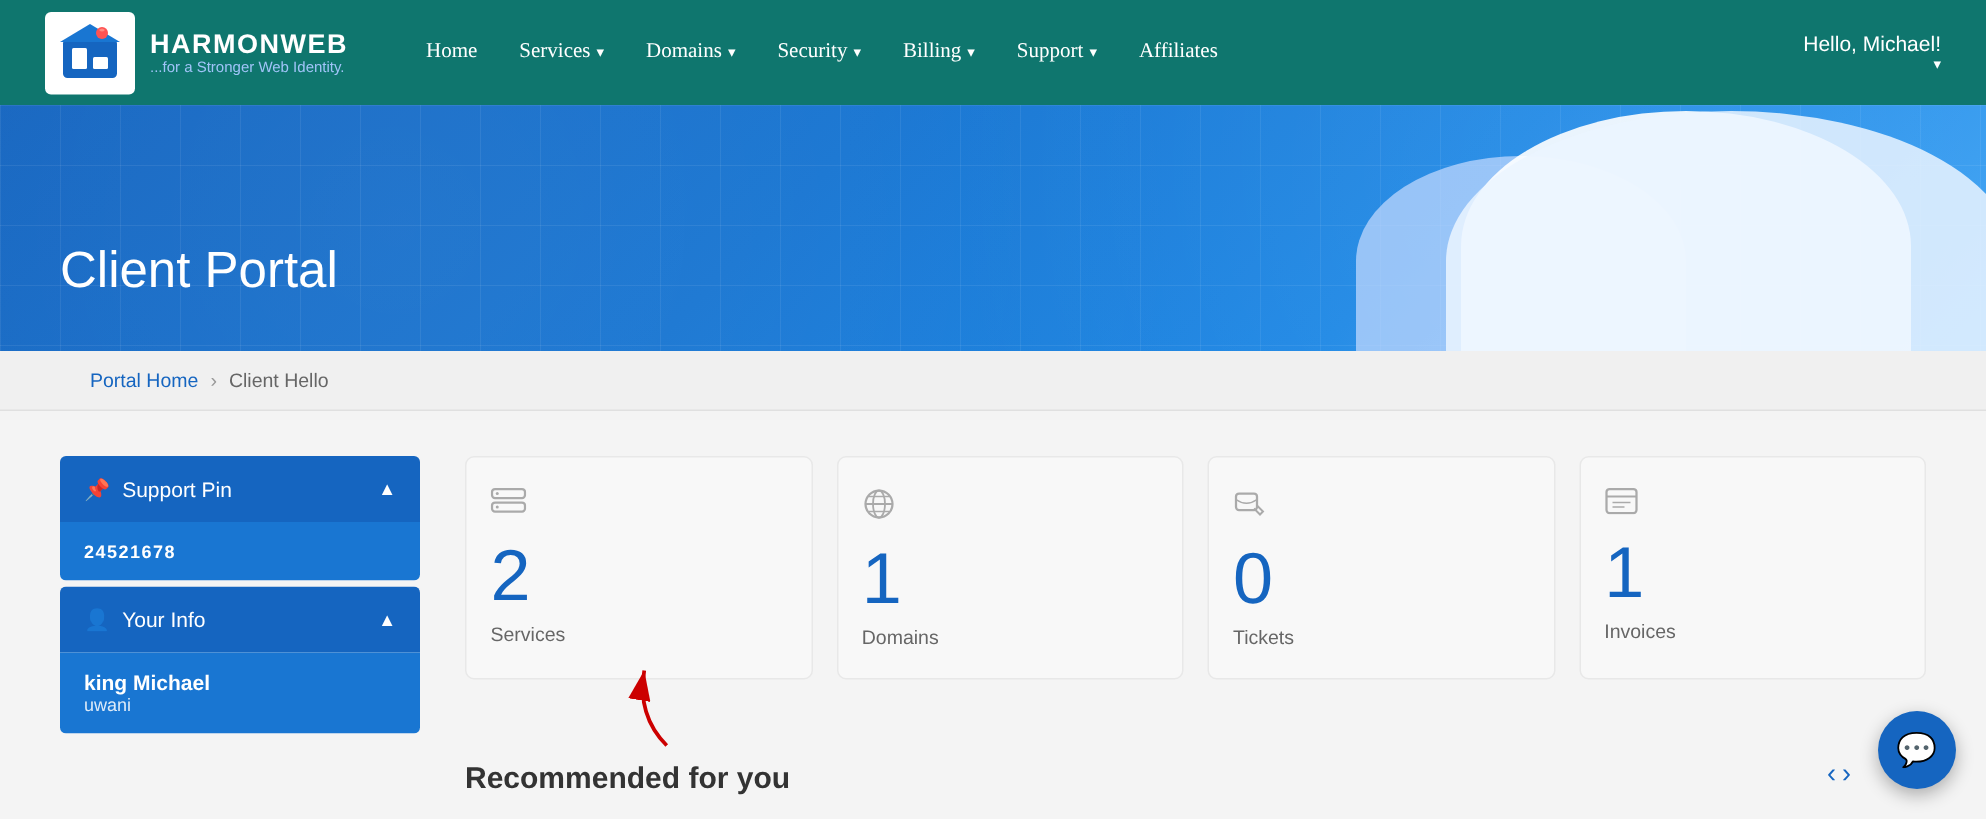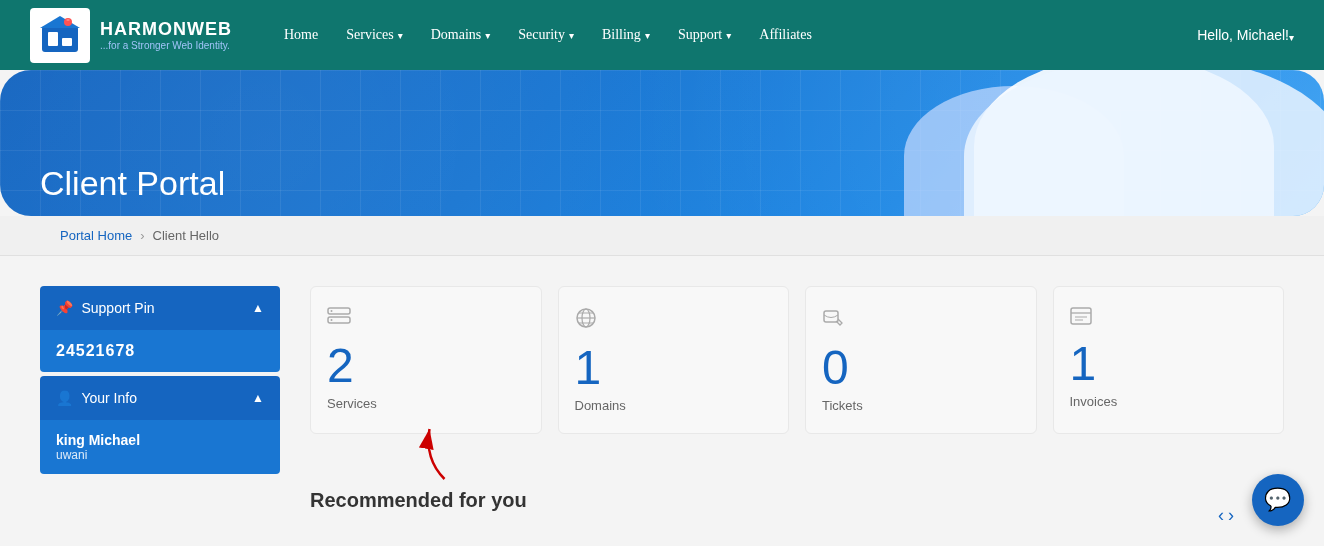--- a/index.html
+++ b/index.html
@@ -66,32 +66,32 @@
       border-radius: 4px;
     }
     .nav-arrow { font-size: 10px; }
     .nav-user {
       color: white;
       font-size: 14px;
       display: flex;
       align-items: flex-end;
       gap: 0;
       cursor: pointer;
+      flex-direction: column;
     }
 
     
     .hero {
       background: linear-gradient(135deg, #1565c0 0%, #1976d2 40%, #1e88e5 70%, #42a5f5 100%);
-      height: 146px;
+      height: 164px;
       position: relative;
       overflow: hidden;
       display: flex;
       align-items: flex-end;
-      padding: 0 40px 13px;
-      border-radius: 31px;
+      padding: 0 40px 34px;
     }
     .hero::before {
       content: '';
       position: absolute;
       top: 0; left: 0; right: 0; bottom: 0;
       background: 
         radial-gradient(circle at 20% 50%, rgba(255,255,255,0.05) 0%, transparent 50%),
         radial-gradient(circle at 80% 30%, rgba(255,255,255,0.08) 0%, transparent 40%);
     }
     
@@ -189,21 +189,21 @@
       align-items: center;
       gap: 8px;
     }
     .sidebar-body {
       background: #1976d2;
       padding: 12px 16px;
       color: white;
       font-size: 13px;
     }
     .support-pin-value {
-      font-size: 16px;
+      font-size: 12px;
       font-weight: bold;
       letter-spacing: 1px;
     }
     .sidebar-user-name {
       font-weight: bold;
       font-size: 14px;
     }
     .sidebar-user-sub {
       font-size: 12px;
       opacity: 0.85;

